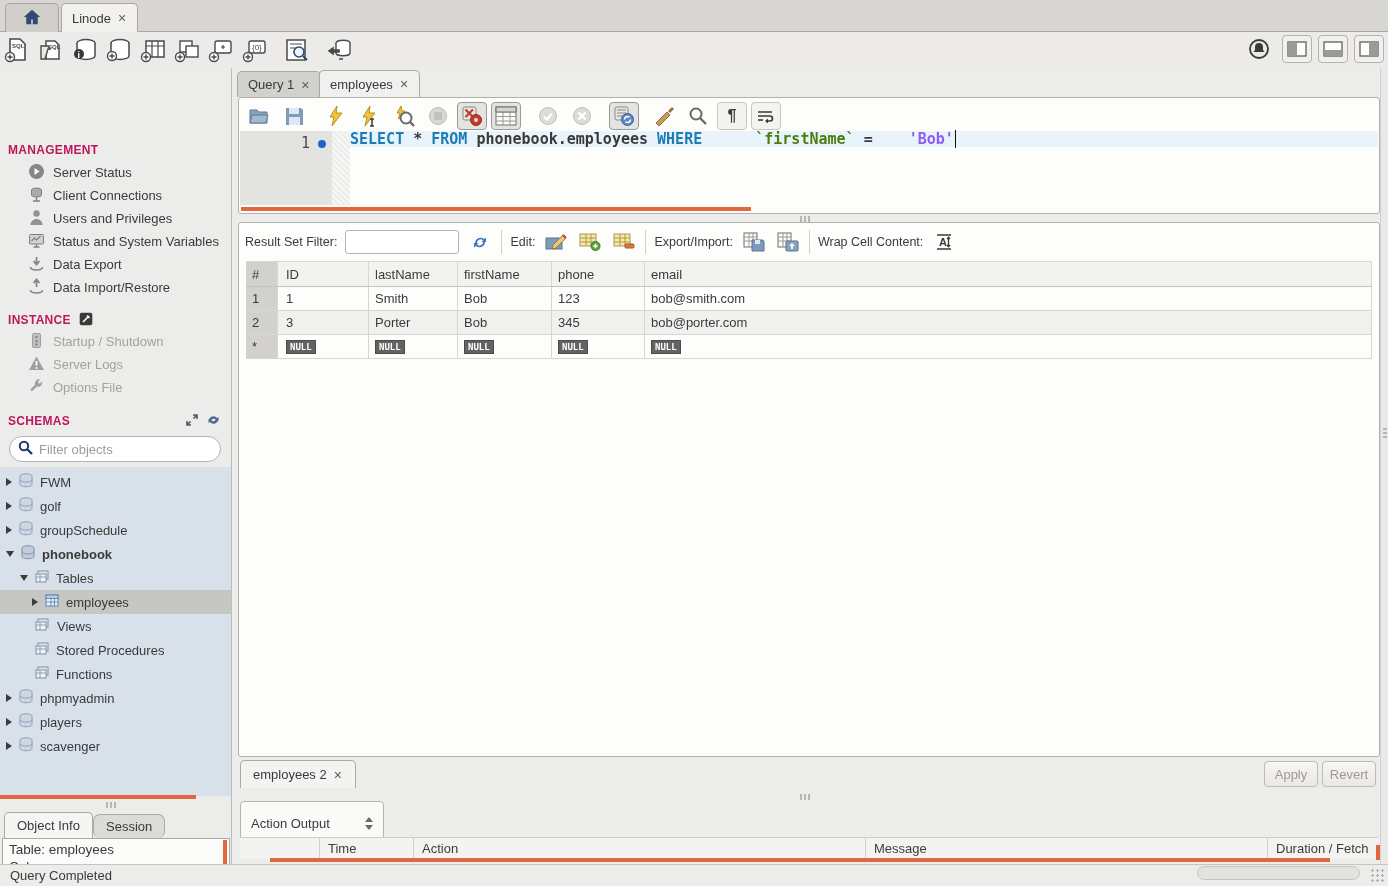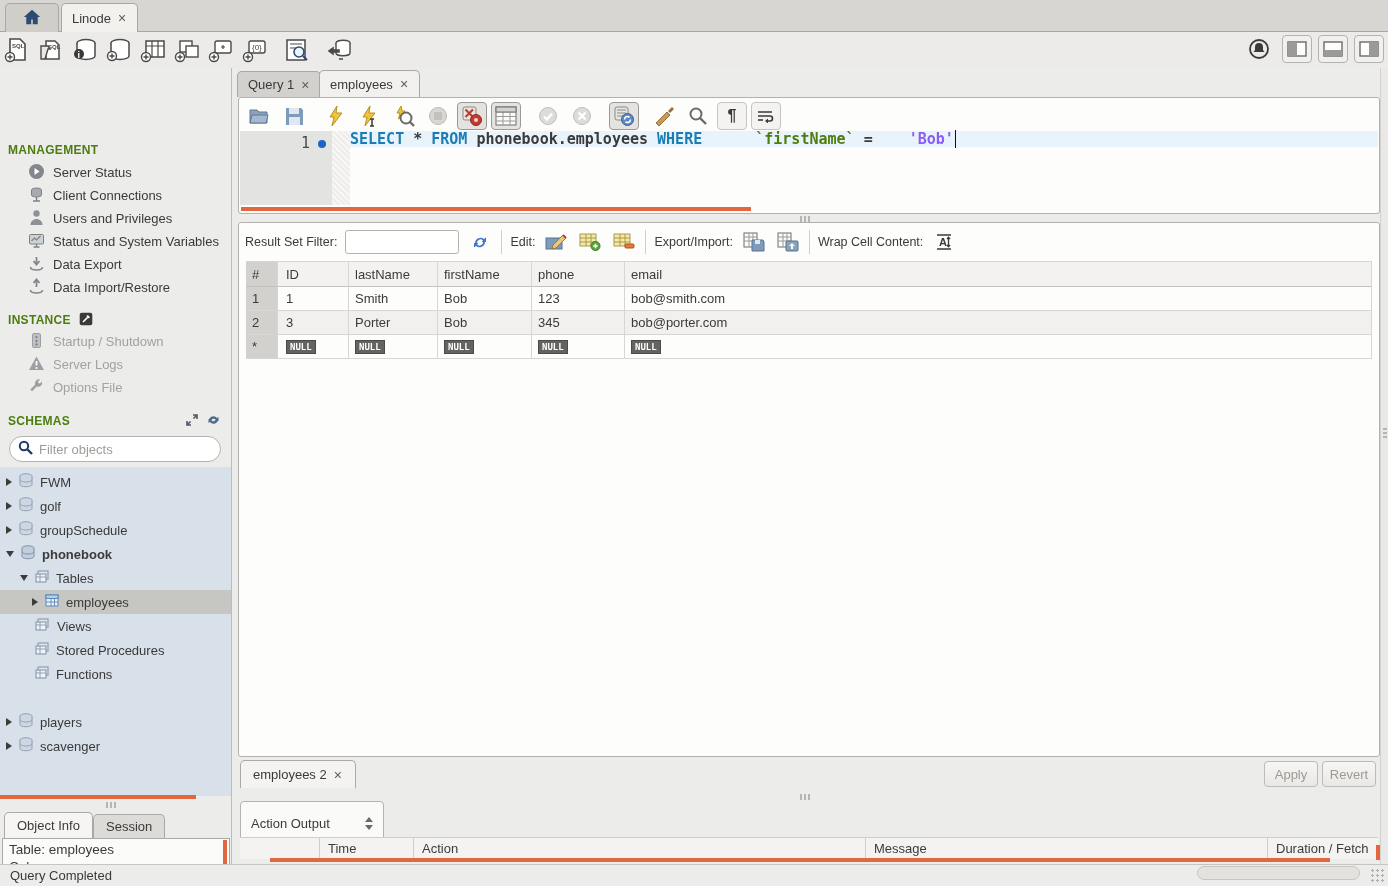--- a/index.html
+++ b/index.html
@@ -24,21 +24,21 @@
                   display:flex; align-items:center; }
   .tbtn { width:34px; height:30px; display:flex; align-items:center; justify-content:center; }
   .tbtn svg { display:block; }
   .right-tools { position:absolute; right:4px; top:34px; display:flex; align-items:center; gap:6px; }
   .panel-toggle { width:30px; height:28px; border:1px solid #b3b2ae; border-radius:4px;
                   background:#f1f0ee; display:flex; align-items:center; justify-content:center; }
 
   
   .sidebar { left:0; top:68px; width:232px; height:796px; background:#ececea;
              border-right:1px solid #bdbcb8; }
-  .section-title { font-weight:bold; font-size:12px; color:#4d7c0f; letter-spacing:.3px;text-align:center; }
+  .section-title { font-weight:bold; font-size:12px; color:#be185d; letter-spacing:.3px;text-align:center; }
   .side-item { position:absolute; left:0; width:232px; height:23px; display:flex;
                align-items:center; gap:8px; padding-left:28px; }
   .side-item .lbl { white-space:nowrap; }
   .side-item.disabled .lbl { color:#a3a29e; }
   .filter-box { position:absolute; left:9px; top:368px; width:212px; height:26px;
                 background:#fff; border:1px solid #b4b3af; border-radius:13px;
                 display:flex; align-items:center; gap:6px; padding:0 8px; }
   .filter-box input { border:none; outline:none; flex:1; font-size:13px;
                       font-family:"Liberation Sans",sans-serif; color:#333; background:transparent; }
   .filter-box input::placeholder { color:#9d9c98; }
@@ -104,21 +104,21 @@
                background:#fff; font-family:"Liberation Sans",sans-serif; padding:0 4px; }
   .ribtn { width:26px; height:24px; display:flex; align-items:center; justify-content:center; }
 
   
   .grid { position:absolute; left:7px; top:38px; right:7px; }
   .grow { display:flex; height:24px; }
   .grow.hdr { height:26px; background:#f3f2f0; }
   .gcell { border-right:1px solid #d7d6d2; border-bottom:1px solid #d7d6d2;
            display:flex; align-items:center; padding:0 6px; white-space:nowrap; overflow:hidden; }
   .grow.hdr .gcell { border-bottom:1px solid #c3c2be; border-top:1px solid #d7d6d2; }
-  .c0 { width:32px; } .c1 { width:71px;padding-left:8px; } .c2 { width:89px; } .c3 { width:94px; }
+  .c0 { width:32px; } .c1 { width:91px;padding-left:8px; } .c2 { width:89px; } .c3 { width:94px; }
   .c4 { width:93px; } .c5 { flex:1; }
   .gcell.numc { background:#d2d1cd; color:#3a3a3a; }
   .grow.alt .gcell:not(.numc) { background:#f1f0ee; }
   .nullb { background:#636361; color:#fff; font-family:"DejaVu Sans Mono",monospace;
            font-size:9px; font-weight:bold; padding:1px 3px; border:1px solid #4a4a48; }
 
   
   .rtab { position:absolute; left:240px; top:760px; height:28px; display:flex; align-items:center;
           gap:6px; padding:0 12px; border:1px solid #aaa9a4; border-bottom:none;
           border-radius:5px 5px 0 0; background:#f4f3f1; }
@@ -442,20 +442,29 @@
       <span class="lbl">Stored Procedures</span>
     </div>
     <div class="trow" style="top:195px; padding-left:34px;">
       <span><svg width="16" height="15" viewBox="0 0 16 15">
             <rect x="4" y="2" width="10" height="8" fill="#dde4ec" stroke="#7e90a8"></rect>
             <rect x="2" y="5" width="10" height="8" fill="#eef1f5" stroke="#7e90a8"></rect>
             <path d="M2 8h10M6 5v8" stroke="#7e90a8" stroke-width=".8"></path>
           </svg></span>
       <span class="lbl">Functions</span>
     </div>
+    <div class="trow" style="top:219px; padding-left:6px;">
+      <span class="arr-r"></span>
+      <span><svg width="16" height="15" viewBox="0 0 16 15">
+            <ellipse cx="8" cy="3" rx="6" ry="2.2" fill="#cdd6e2" stroke="#8fa0b5"></ellipse>
+            <path d="M2 3v8.5c0 1.2 2.7 2.2 6 2.2s6-1 6-2.2V3" fill="#cdd6e2" stroke="#8fa0b5"></path>
+            <path d="M2 6.8c0 1.2 2.7 2.2 6 2.2s6-1 6-2.2" fill="none" stroke="#8fa0b5"></path>
+          </svg></span>
+      <span class="lbl">phpmyadmin</span>
+    </div>
     <div class="trow" style="top:243px; padding-left:6px;">
       <span class="arr-r"></span>
       <span><svg width="16" height="15" viewBox="0 0 16 15">
             <ellipse cx="8" cy="3" rx="6" ry="2.2" fill="#cdd6e2" stroke="#8fa0b5"></ellipse>
             <path d="M2 3v8.5c0 1.2 2.7 2.2 6 2.2s6-1 6-2.2V3" fill="#cdd6e2" stroke="#8fa0b5"></path>
             <path d="M2 6.8c0 1.2 2.7 2.2 6 2.2s6-1 6-2.2" fill="none" stroke="#8fa0b5"></path>
           </svg></span>
       <span class="lbl">players</span>
     </div>
     <div class="trow" style="top:267px; padding-left:6px;">
@@ -472,21 +481,21 @@
   <div class="abs orange" style="left:0; top:727px; width:196px; height:4px;"></div>
   <div class="abs grip-h" style="left:106px; top:734px;">
       <i></i>
       <i></i>
       <i></i>
     </div>
 
   <div class="oi-tab active" style="left:4px; top:744px;">
     <span>Object Info</span>
   </div>
-  <div class="oi-tab" style="left:93px; top:746px; height:24px;">
+  <div class="oi-tab" style="left:93px; top:746px; height:24px;border-radius:7px;">
     <span>Session</span>
   </div>
   <div class="objinfo">
     <div>Table: employees</div>
     <div>Columns:</div>
     <div>ID    int(11) AI PK</div>
 
   </div>
   <div class="abs orange" style="left:223px; top:772px; width:4px; height:87px;"></div>
 </div>

